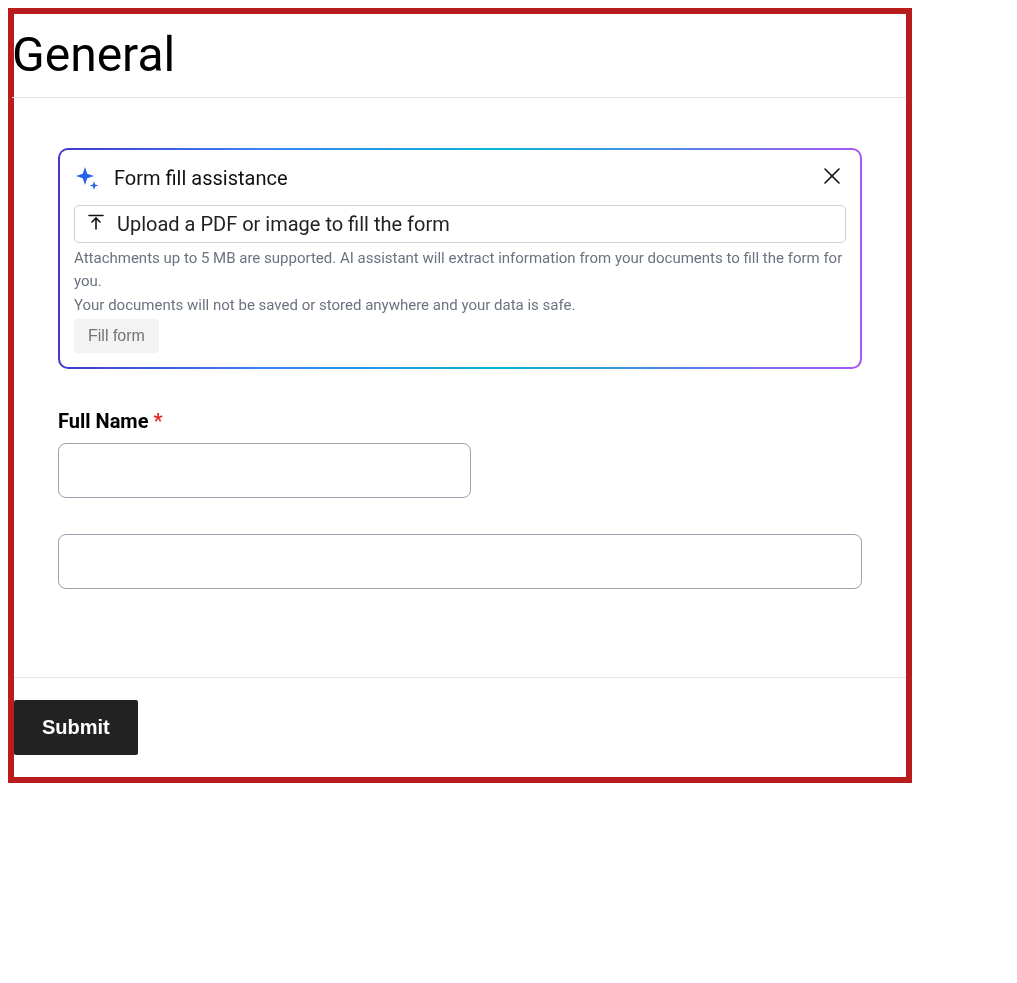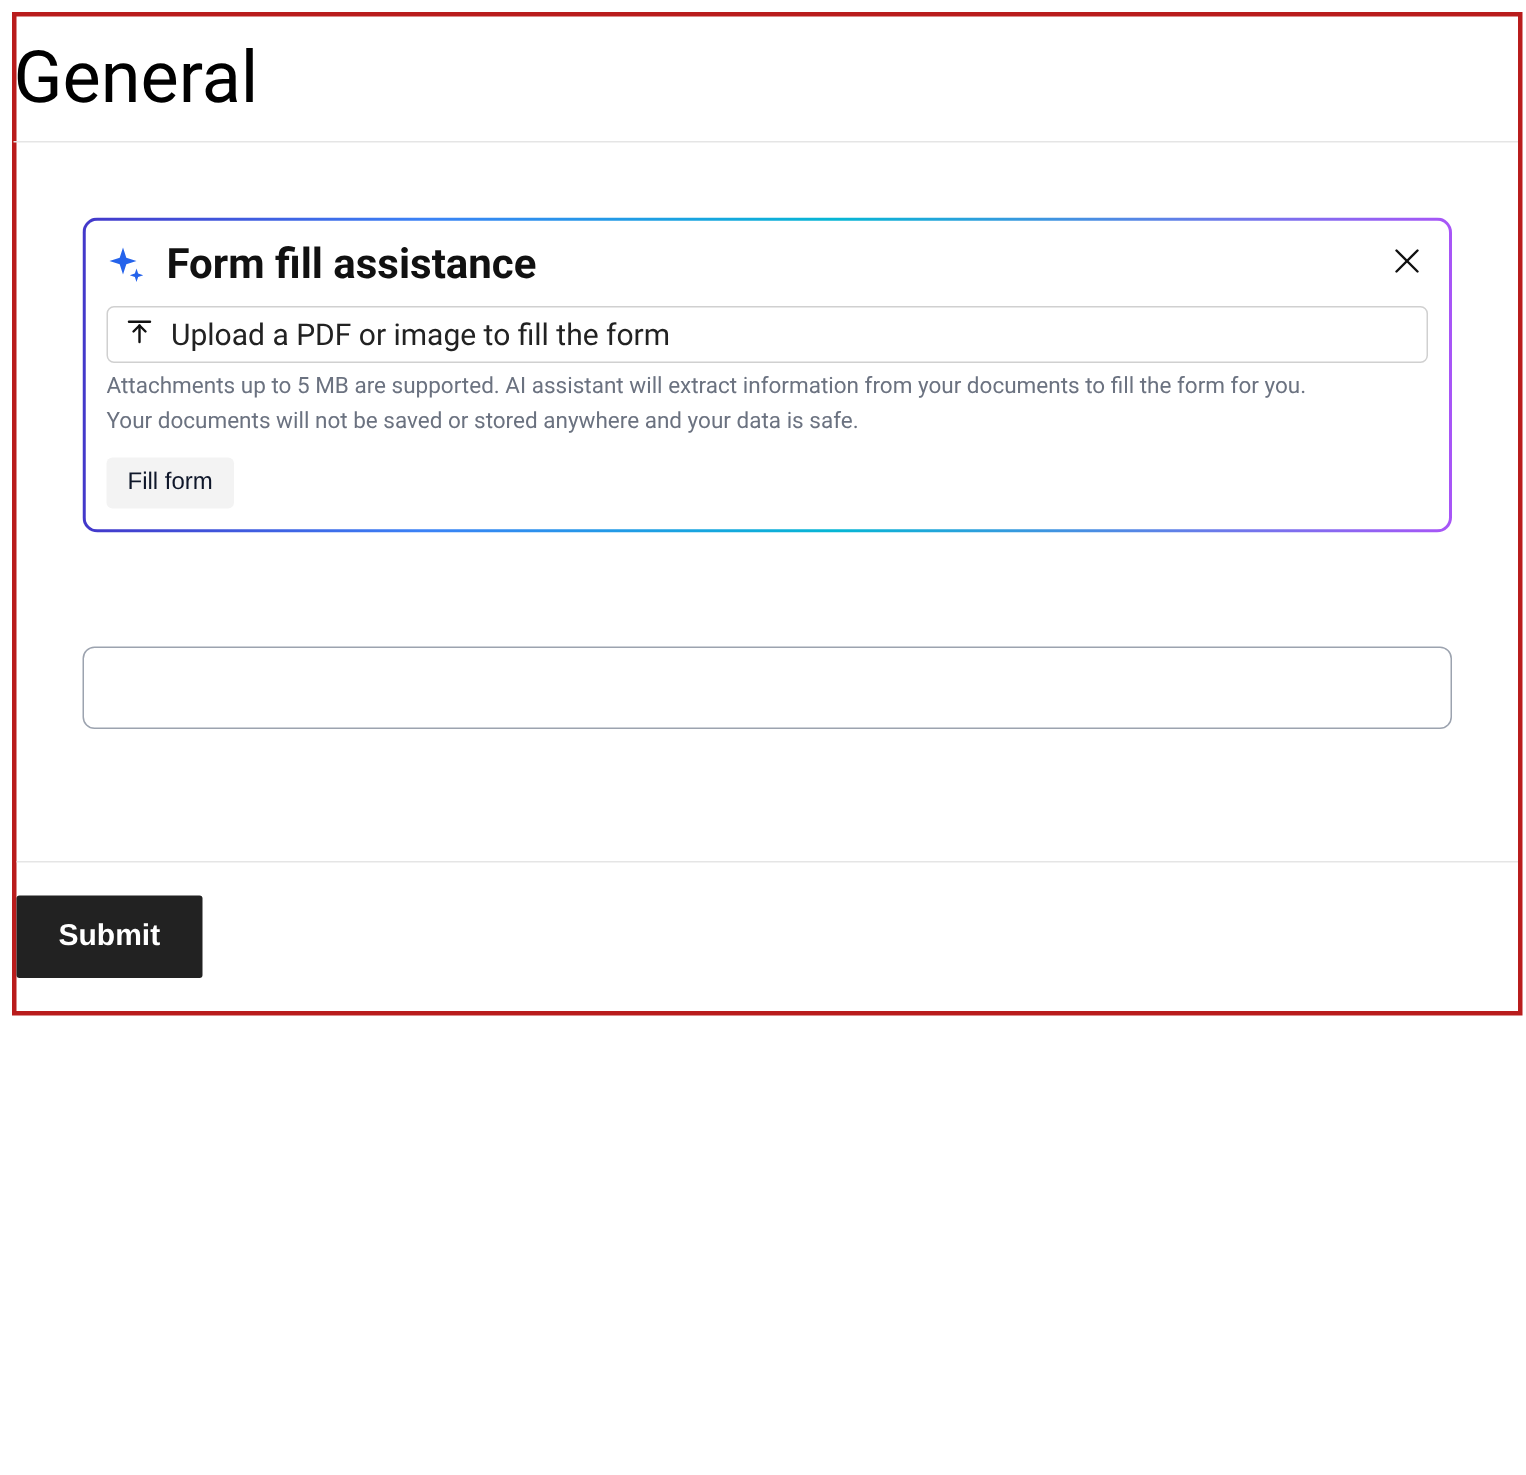--- a/index.html
+++ b/index.html
@@ -6,22 +6,22 @@
       box-sizing: border-box;
       margin: 0;
       padding: 0;
     }
     body {
       font-family: -apple-system, BlinkMacSystemFont, "Segoe UI", Roboto, Helvetica, Arial, sans-serif;
       background: #fff;
       padding: 8px;
     }
     .outer-container {
-      border: 3px solid #b91c1c;
-      width: 1007px;
+      border: 6px solid #b91c1c;
+      width: 904px;
       background: #fff;
     }
     .page-title {
       font-size: 48px;
       font-weight: 400;
       padding: 12px 0 14px 0;
       border-bottom: 1px solid #e5e5e5;
       color: #000;
       margin-left: -2px;
     }
@@ -49,22 +49,22 @@
       align-items: center;
       gap: 14px;
     }
     .sparkle-icon {
       width: 26px;
       height: 26px;
       position: relative;
       flex-shrink: 0;
     }
     .assist-title {
-      font-size: 28px;
-      font-weight: 700;
+      font-size: 20px;
+      font-weight: 400;
       color: #111;
     }
     .close-btn {
       background: none;
       border: none;
       cursor: pointer;
       padding: 4px;
       display: flex;
       align-items: center;
       justify-content: center;
@@ -83,27 +83,27 @@
       font-size: 20px;
       color: #222;
     }
     .assist-desc {
       font-size: 15px;
       color: #6b7280;
       margin-top: 4px;
       line-height: 1.55;
     }
     .fill-form-btn {
-      margin-top: 12px;
+      margin-top: 2px;
       background: #f3f3f3;
       border: none;
       border-radius: 4px;
       padding: 8px 14px;
       font-size: 16px;
-      color: #0f172a;
+      color: #737373;
       cursor: not-allowed;
     }
     .fields-grid {
       display: flex;
       gap: 84px;
       margin-bottom: 36px;
     }
     .field-col {
       flex: 1;
     }
@@ -206,20 +206,27 @@
 
       <div class="assist-desc">
         <div>Attachments up to 5 MB are supported. AI assistant will extract information from your documents to fill the form for you.</div>
         <div>Your documents will not be saved or stored anywhere and your data is safe.</div>
       </div>
 
       <button class="fill-form-btn" disabled="">Fill form</button>
     </div>
 
     <div class="fields-grid">
+      <div class="field-col">
+        <label class="field-label">
+          <span>Full Name</span>
+          <span class="req-star">*</span>
+        </label>
+        <input type="text" class="text-input first-col-input" value="" style="">
+      </div>
     </div>
 
     <div class="field-full">
       <input type="text" class="text-input full" value="" style="">
     </div>
 
 
   </div>
 
   <div class="bottom-area">

